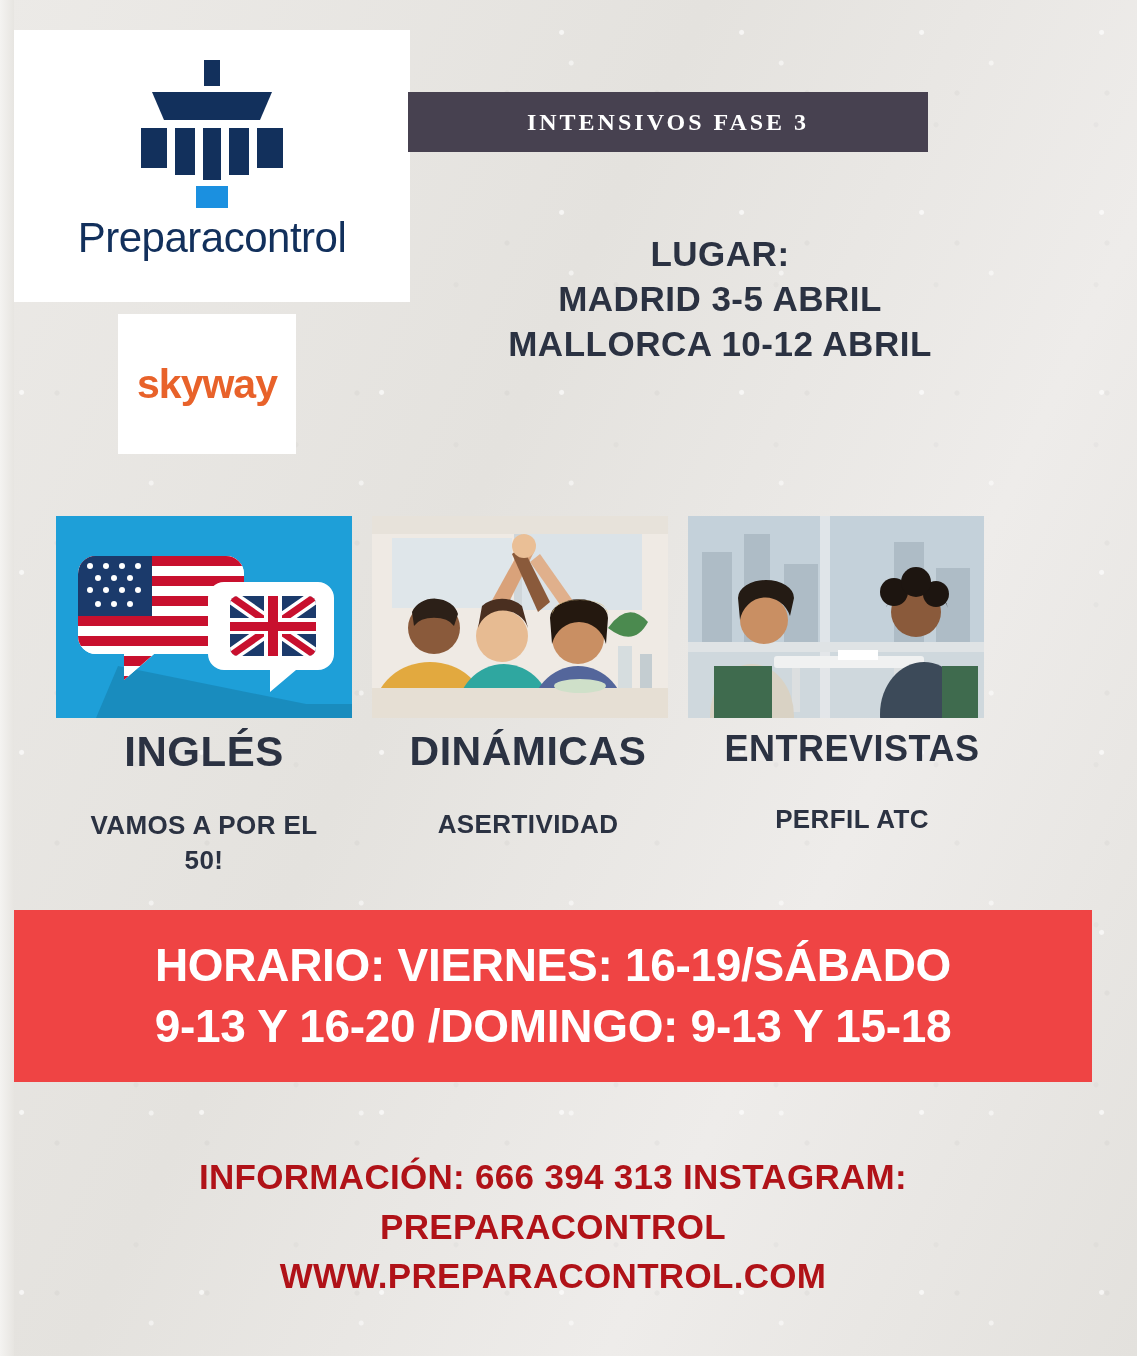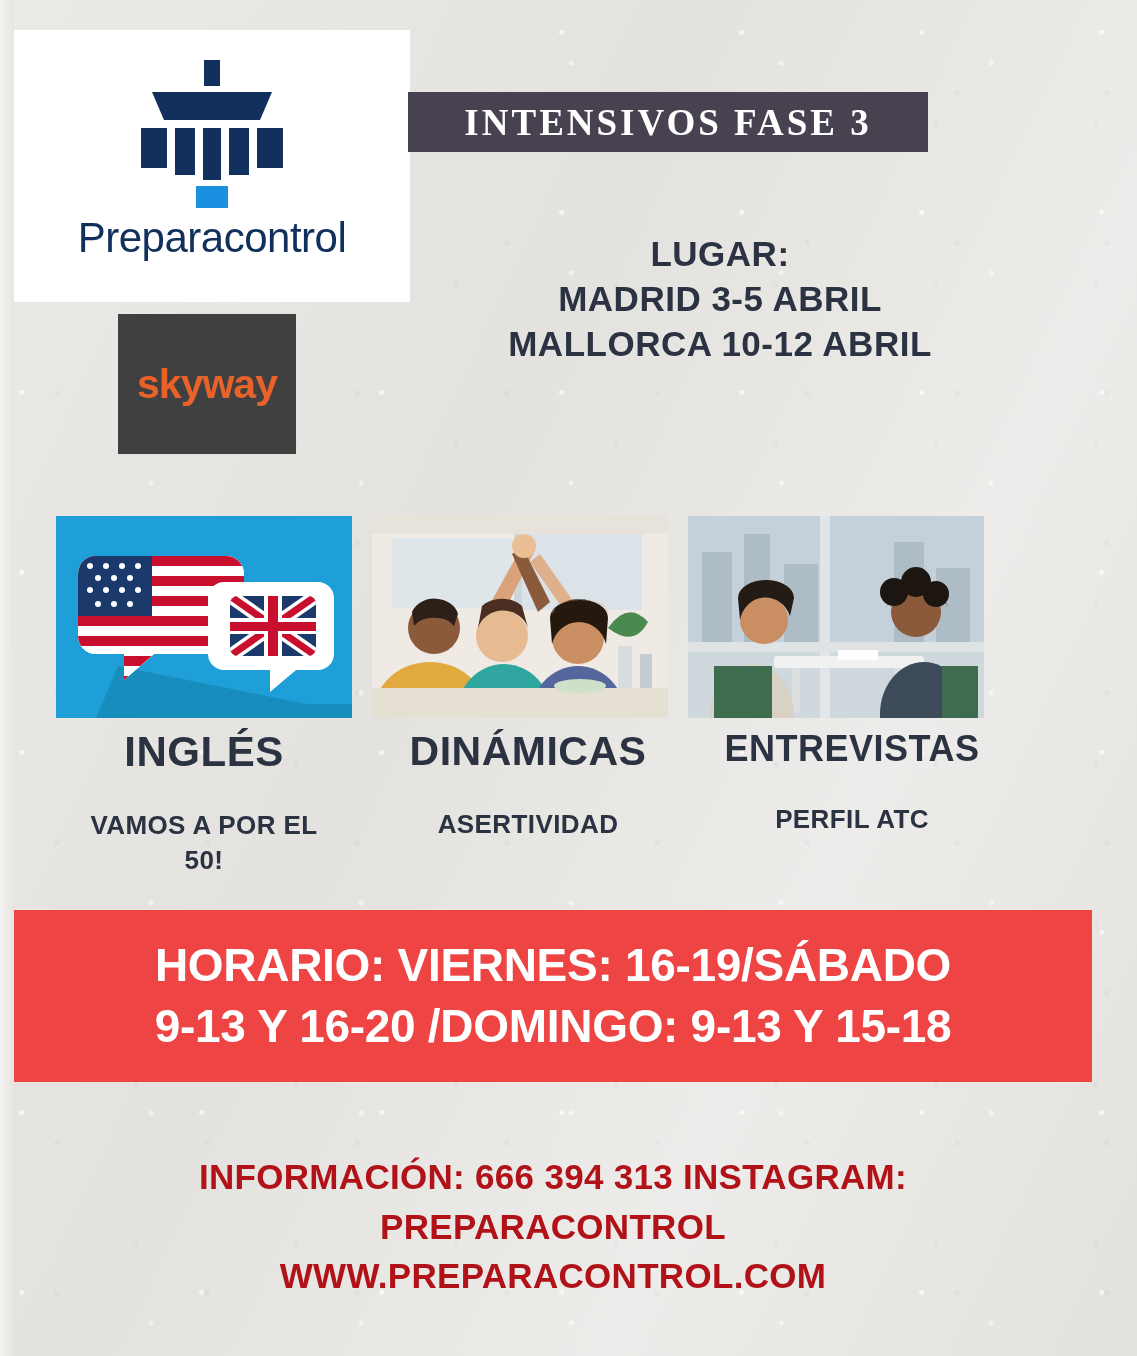--- a/index.html
+++ b/index.html
@@ -66,21 +66,21 @@
   .logo-word .light { font-weight: 400; }
   .logo-word .bold { font-weight: 400; }
 
   
   .skyway-card {
     position: absolute;
     left: 118px;
     top: 314px;
     width: 178px;
     height: 140px;
-    background: #404040;
+    background: #ffffff;
     display: flex;
     align-items: center;
     justify-content: center;
   }
   .skyway-word {
     font-size: 41px;
     font-weight: 700;
     color: #e8622a;
     letter-spacing: -1px;
     font-family: "Liberation Sans", sans-serif;
@@ -95,21 +95,21 @@
     height: 60px;
     background: #474150;
     display: flex;
     align-items: center;
     justify-content: center;
   }
   .title-banner span {
     color: #ffffff;
     font-family: "Liberation Serif", serif;
     font-weight: 700;
-    font-size: 37px;
+    font-size: 24px;
     letter-spacing: 3px;
   }
 
   
   .place-block {
     position: absolute;
     left: 440px;
     top: 232px;
     width: 560px;
     text-align: center;

